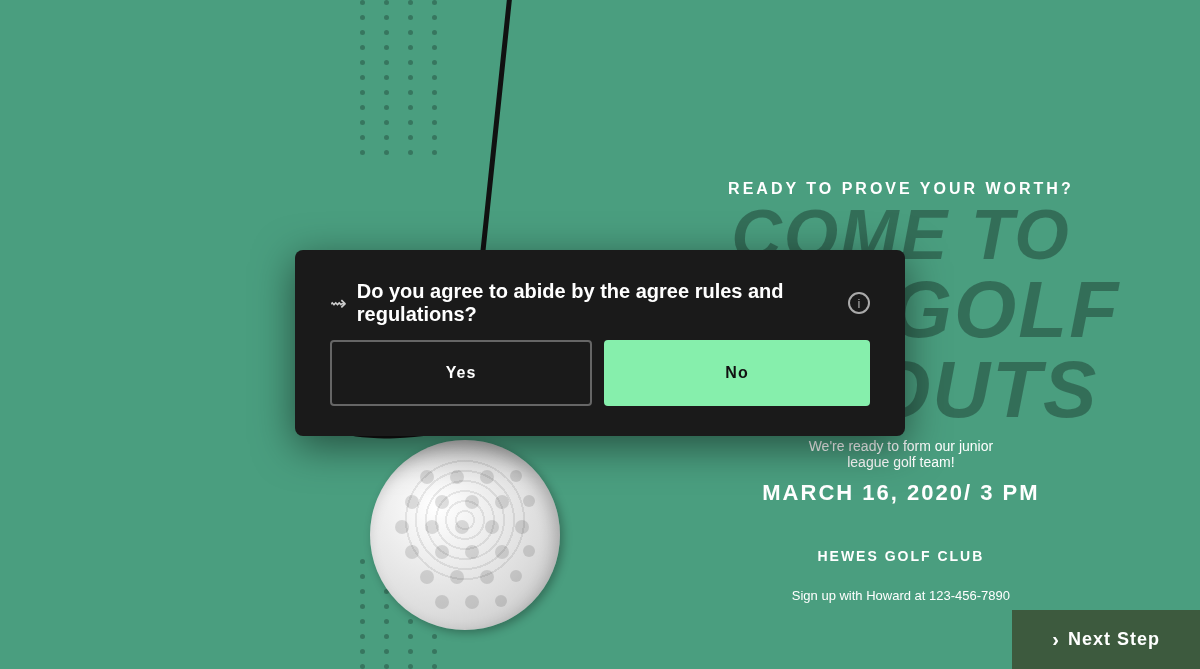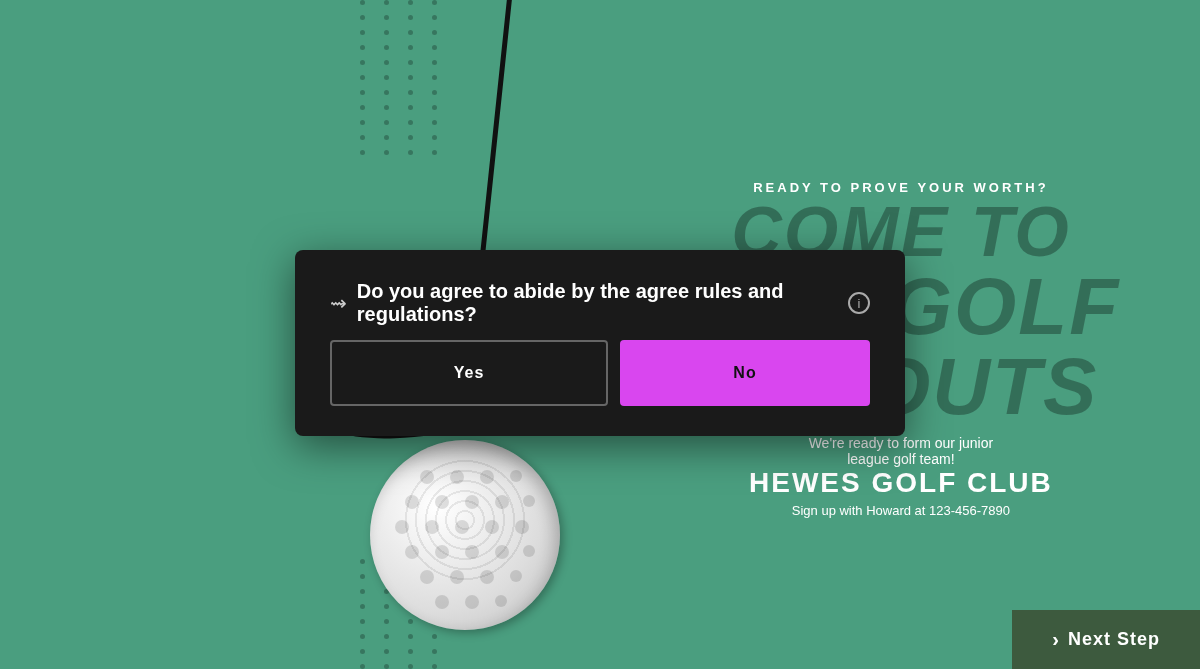--- a/index.html
+++ b/index.html
@@ -60,21 +60,21 @@
     
     .right-text {
       position: absolute;
       top: 180px;
       right: 80px;
       text-align: center;
     }
 
     .ready-text {
       color: #fff;
-      font-size: 13px;
+      font-size: 16px;
       font-weight: bold;
       letter-spacing: 3px;
       text-transform: uppercase;
       margin-bottom: 2px;
     }
 
     .come-to {
       font-size: 70px;
       font-weight: 900;
       color: rgba(0,0,0,0.3);
@@ -115,30 +115,31 @@
       color: #fff;
       font-size: 22px;
       font-weight: bold;
       letter-spacing: 2px;
       text-transform: uppercase;
       margin-top: 10px;
     }
 
     .event-location {
       color: #fff;
-      font-size: 28px;
+      font-size: 14px;
       font-weight: bold;
       letter-spacing: 2px;
       text-transform: uppercase;
+      margin-top: 42px;
     }
 
     .signup-text {
       color: #fff;
       font-size: 13px;
-      margin-top: 4px;
+      margin-top: 24px;
     }
 
     
     .modal {
       position: absolute;
       top: 250px;
       left: 295px;
       width: 610px;
       background: #1a1a1a;
       border-radius: 8px;
@@ -184,35 +185,35 @@
       margin-bottom: 18px;
     }
 
     .modal-buttons {
       display: flex;
       gap: 12px;
     }
 
     .btn-yes {
       flex: 1;
-      padding: 14px 32px;
+      padding: 14px 16px;
       background: transparent;
       border: 2px solid #666;
       color: #fff;
       font-size: 16px;
       font-weight: bold;
       border-radius: 4px;
       cursor: pointer;
       letter-spacing: 1px;
     }
 
     .btn-no {
       flex: 1;
       padding: 24px 20px;
-      background: #d946ef;
+      background: #86efac;
       border: none;
       color: #111;
       font-size: 16px;
       font-weight: bold;
       border-radius: 4px;
       cursor: pointer;
       letter-spacing: 1px;
     }
 
     
@@ -388,20 +389,21 @@
   <div class="dimple" style="width:14px;height:14px;top:155px;left:95px;"></div>
   <div class="dimple" style="width:12px;height:12px;top:155px;left:125px;"></div>
 </div>
 
 <div class="right-text">
   <div class="ready-text">READY TO PROVE YOUR WORTH?</div>
   <div class="come-to">COME TO</div>
   <div class="our-golf">OUR GOLF</div>
   <div class="tryouts">TRYOUTS</div>
   <div class="subtitle">We're ready to form our junior<br>league golf team!</div>
+  <div class="event-date">MARCH 16, 2020/ 3 PM</div>
   <div class="event-location">HEWES GOLF CLUB</div>
   <div class="signup-text">Sign up with Howard at 123-456-7890</div>
 </div>
 
 <div class="modal">
   <div class="modal-header">
     <span class="modal-icon">⇝</span>
     <span class="modal-title">Do you agree to abide by the agree rules and regulations?</span>
     <div class="info-icon">
       <span>i</span>

